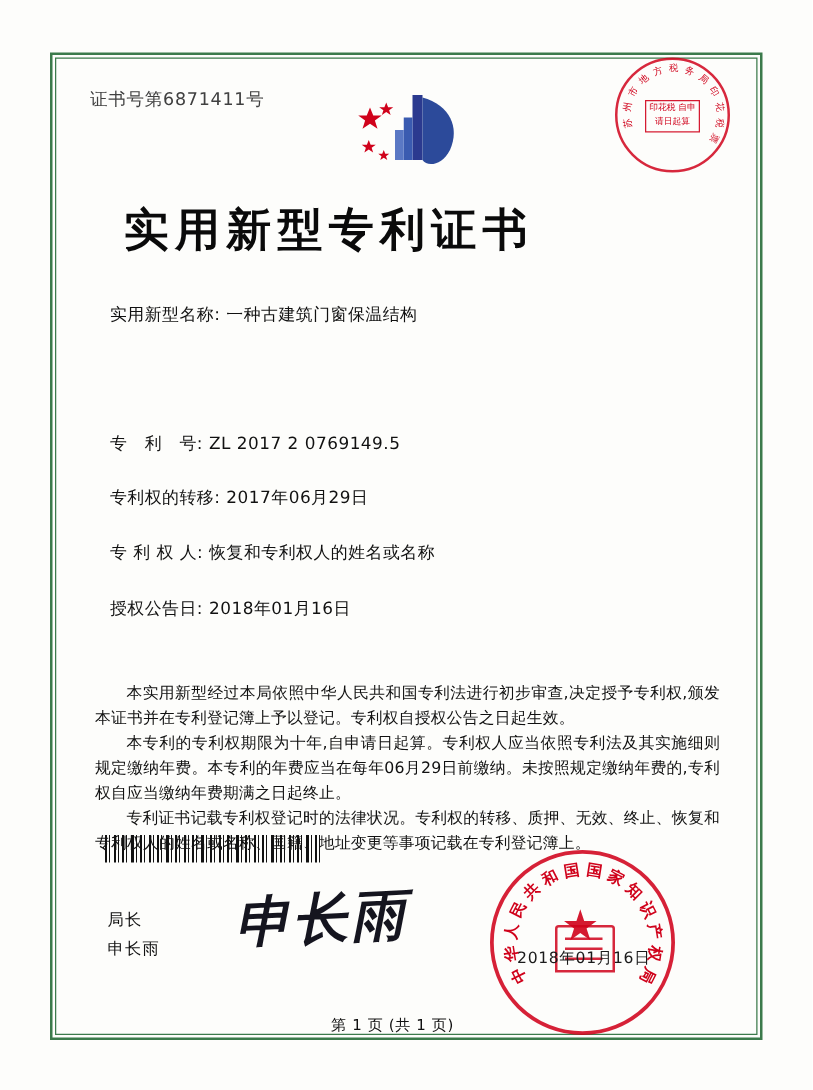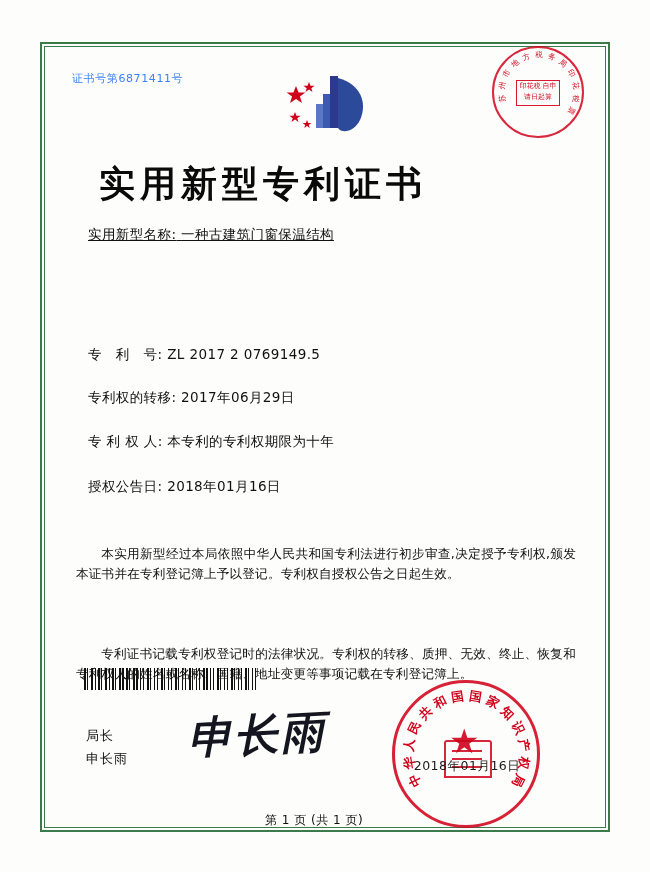--- a/index.html
+++ b/index.html
@@ -34,23 +34,23 @@
     position: absolute;
     left: 44px; top: 46px;
     width: 562px; height: 782px;
     border: 1px solid #3b7a4b;
     box-sizing: border-box;
   }
   
   .cert-number {
     position: absolute;
     left: 72px; top: 71px;
-    font-size: 11px;
+    font-size: 14px;
     letter-spacing: 0.6px;
-    color: #3b82f6;
+    color: #404040;
     white-space: nowrap;
   }
   
   .logo {
     position: absolute;
     left: 268px; top: 68px;
     width: 120px; height: 72px;
   }
   
   .seal-top {
@@ -116,21 +116,21 @@
   
   .field {
     position: absolute;
     left: 88px;
     font-size: 13.5px;
     color: #111;
     letter-spacing: 0.4px;
     white-space: nowrap;
   }
   .field .lbl { letter-spacing: 0.4px; }
-  .f1 { top: 226px; text-decoration: underline; }
+  .f1 { top: 243px; }
   .f2 { top: 297px; }
   .f3 { top: 346px; }
   .f4 { top: 389px; }
   .f5 { top: 433px; }
   .f6 { top: 478px; text-align: center; }
 
   
   .para {
     position: absolute;
     left: 76px;
@@ -310,28 +310,29 @@
   <div class="field f3">
     <span class="lbl">专　利　号:</span>
     <span class="val">ZL 2017 2 0769149.5</span>
   </div>
   <div class="field f4">
     <span class="lbl">专利权的转移:</span>
     <span class="val">2017年06月29日</span>
   </div>
   <div class="field f5">
     <span class="lbl">专 利 权 人:</span>
-    <span class="val">本专利的专利权期限为十年</span>
+    <span class="val">恢复和专利权人的姓名或名称</span>
   </div>
   <div class="field f6">
     <span class="lbl">授权公告日:</span>
     <span class="val">2018年01月16日</span>
   </div>
 
   <div class="para p1">本实用新型经过本局依照中华人民共和国专利法进行初步审查,决定授予专利权,颁发本证书并在专利登记簿上予以登记。专利权自授权公告之日起生效。</div>
+  <div class="para p2">本专利的专利权期限为十年,自申请日起算。专利权人应当依照专利法及其实施细则规定缴纳年费。本专利的年费应当在每年06月29日前缴纳。未按照规定缴纳年费的,专利权自应当缴纳年费期满之日起终止。</div>
   <div class="para p3">专利证书记载专利权登记时的法律状况。专利权的转移、质押、无效、终止、恢复和专利权人的姓名或名称、国籍、地址变更等事项记载在专利登记簿上。</div>
 
   <div class="barcode"></div>
 
   <div class="sig-label sig-title">局长</div>
   <div class="sig-label sig-name">申长雨</div>
   <div class="handwriting">申长雨</div>
 
   <div class="seal-main">
     <div class="ring"></div>

